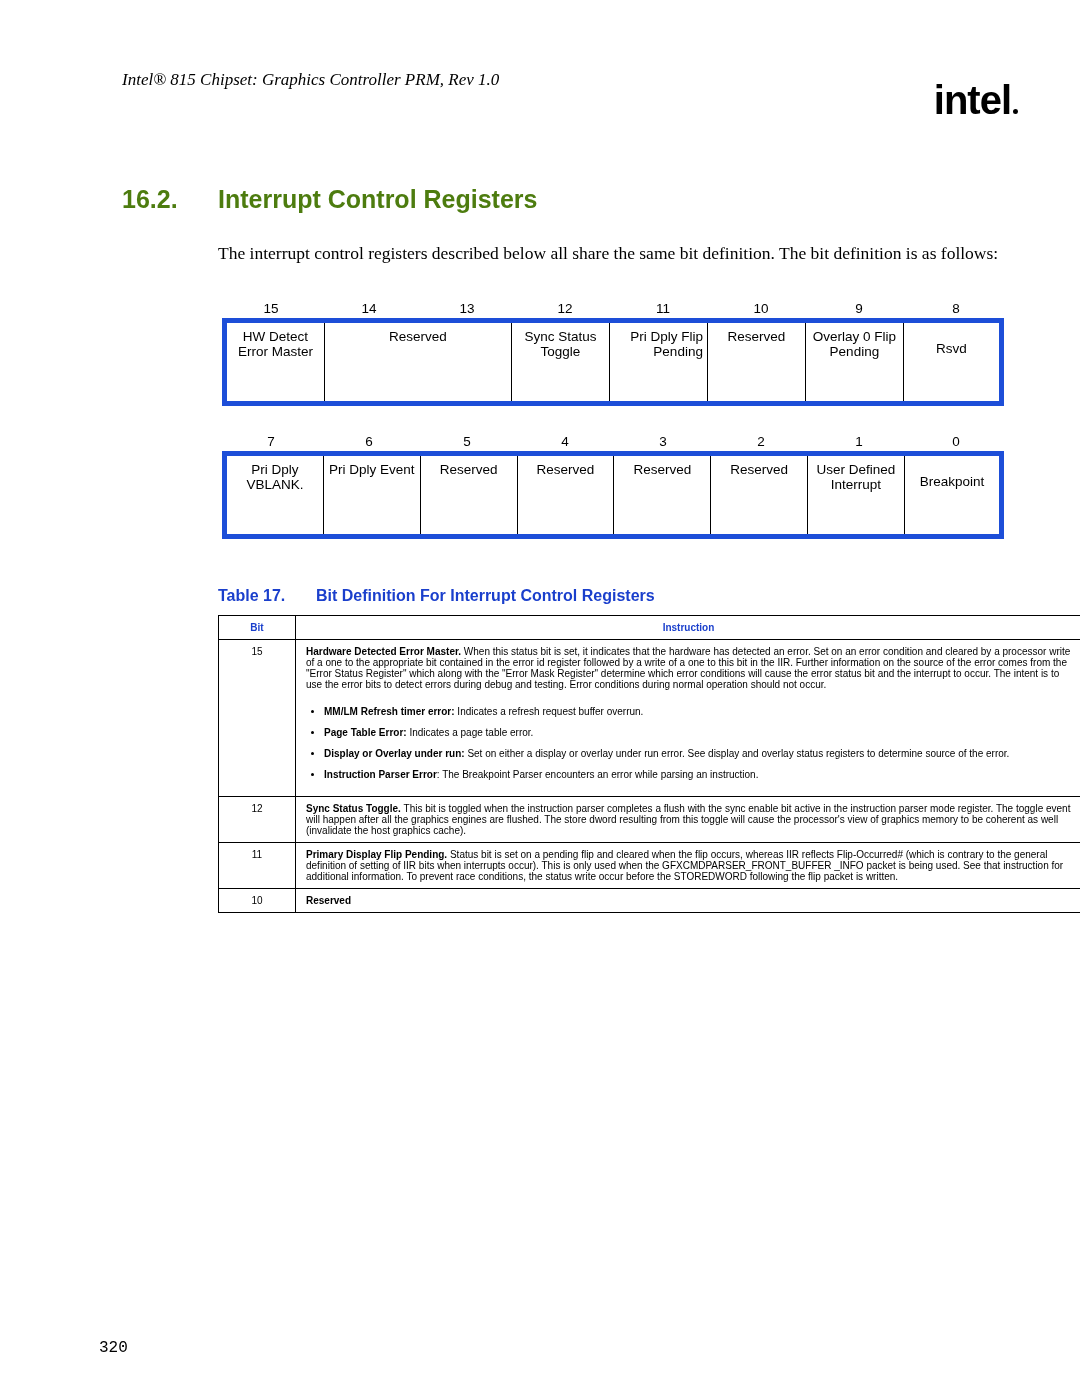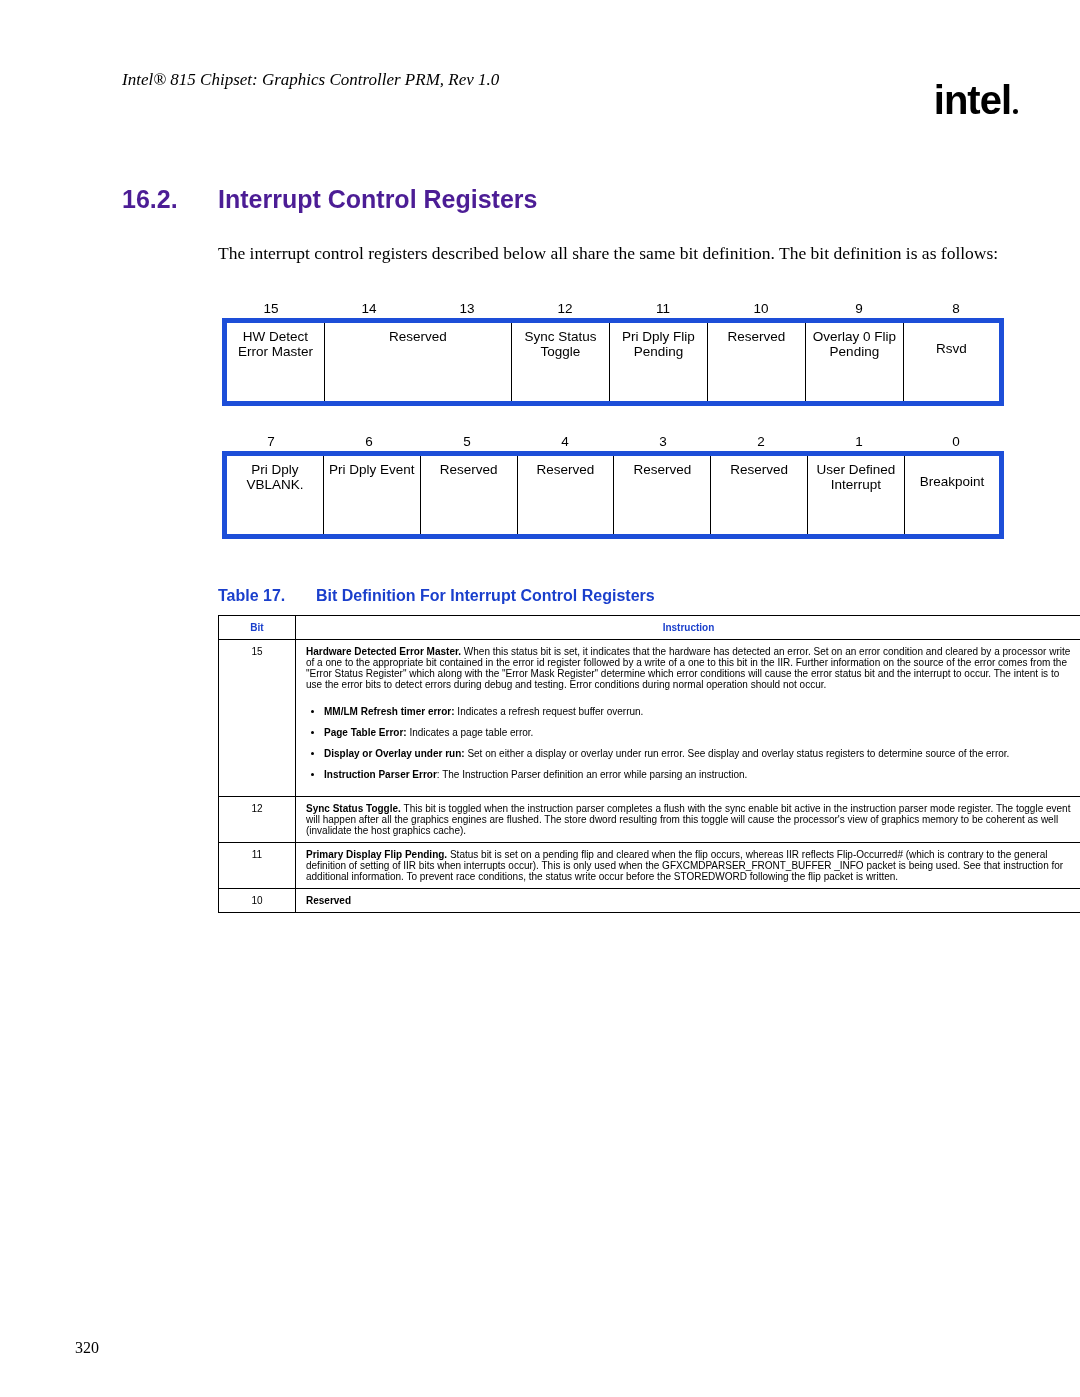--- a/index.html
+++ b/index.html
@@ -28,21 +28,21 @@
   }
   .logo .dot {
     display:inline-block;
     width:5px; height:5px;
     background:#000;
     border-radius:50%;
     vertical-align: baseline;
     margin-left:2px;
   }
   h2.section {
-    color: #4c1d95;
+    color: #4d7c0f;
     font-size: 25px;
     font-weight: 700;
     margin-top: 95px;
     margin-bottom: 28px;
     display: flex;
   }
   h2.section .num { width: 96px; flex:0 0 96px; }
   .intro {
     font-family: "Times New Roman", Times, serif;
     font-size: 17.5px;
@@ -97,24 +97,24 @@
     text-align: left;
   }
   table.defs th { color: #1a3fcc; text-align: center; font-weight:700;}
   table.defs td.bit { text-align: center; width: 56px; }
   table.defs ul { margin: 16px 0 4px 0; padding-left: 18px; }
   table.defs li { margin-bottom: 10px; }
   .b { font-weight: 700; }
 
   .pageno {
     position: absolute;
-    left: 75px;
+    left: 99px;
     bottom: 40px;
     font-size: 16px;
-    font-family: Liberation Serif, serif;
+    font-family: Liberation Mono, monospace;
   }
   .page-wrap { position: relative; width:1080px; height:1397px;padding-left:30px; }
 </style>
 </head>
 <body>
 <div class="page-wrap">
 <div class="page">
 
 <div class="header-line">Intel® 815 Chipset: Graphics Controller PRM, Rev 1.0</div>
 <div class="logo"><span>intel</span><span class="dot"></span></div>
@@ -134,21 +134,21 @@
     <div style="width:98px;">12</div>
     <div style="width:98px;">11</div>
     <div style="width:98px;">10</div>
     <div style="width:98px;">9</div>
     <div style="width:96px;">8</div>
   </div>
   <div class="bitrow">
     <div style="width:98px;">HW Detect Error Master</div>
     <div style="width:196px;">Reserved</div>
     <div style="width:98px;">Sync Status Toggle</div>
-    <div style="width:98px;">Pri Dply Flip Pending</div>
+    <div style="width:98px;text-align:right;">Pri Dply Flip Pending</div>
     <div style="width:98px;">Reserved</div>
     <div style="width:98px;">Overlay 0 Flip Pending</div>
     <div style="width:96px;">Rsvd</div>
   </div>
 </div>
 
 <div class="bitdiag" style="margin-top:28px;">
   <div class="bitrow-h">
     <div style="width:98px;">7</div>
     <div style="width:98px;">6</div>
@@ -184,21 +184,21 @@
   </tr>
 
   <tr>
     <td class="bit">15</td>
     <td>
       <span class="b">Hardware Detected Error Master. </span><span>When this status bit is set, it indicates that the hardware has detected an error. Set on an error condition and cleared by a processor write of a one to the appropriate bit contained in the error id register followed by a write of a one to this bit in the IIR. Further information on the source of the error comes from the "Error Status Register" which along with the "Error Mask Register" determine which error conditions will cause the error status bit and the interrupt to occur. The intent is to use the error bits to detect errors during debug and testing. Error conditions during normal operation should not occur.</span>
       <ul>
         <li><span class="b">MM/LM Refresh timer error: </span><span>Indicates a refresh request buffer overrun.</span></li>
         <li><span class="b">Page Table Error: </span><span>Indicates a page table error.</span></li>
         <li><span class="b">Display or Overlay under run: </span><span>Set on either a display or overlay under run error. See display and overlay status registers to determine source of the error.</span></li>
-        <li><span class="b">Instruction Parser Error</span><span>: The Instruction Parser definition an error while parsing an instruction.</span></li>
+        <li><span class="b">Instruction Parser Error</span><span>: The Breakpoint Parser encounters an error while parsing an instruction.</span></li>
       </ul>
     </td>
   </tr>
 
 
   <tr>
     <td class="bit">12</td>
     <td><span class="b">Sync Status Toggle. </span><span>This bit is toggled when the instruction parser completes a flush with the sync enable bit active in the instruction parser mode register. The toggle event will happen after all the graphics engines are flushed. The store dword resulting from this toggle will cause the processor's view of graphics memory to be coherent as well (invalidate the host graphics cache).</span></td>
   </tr>
 

